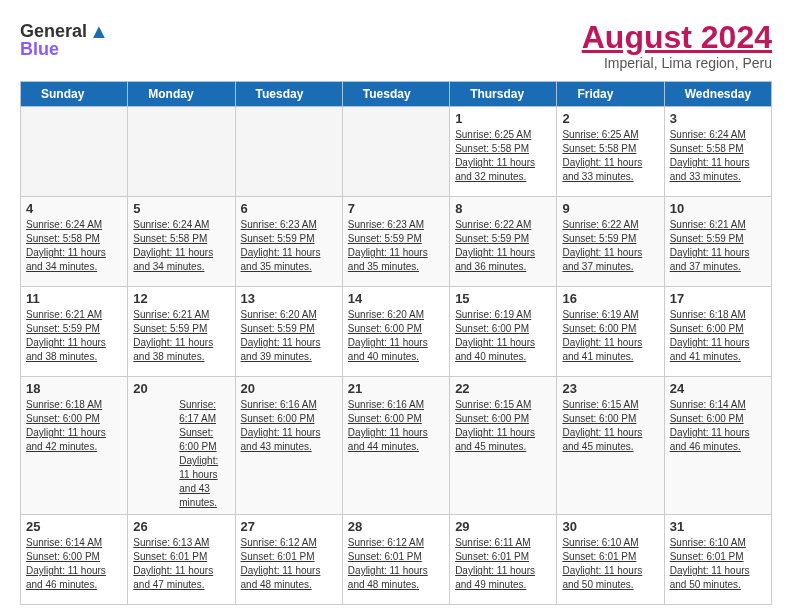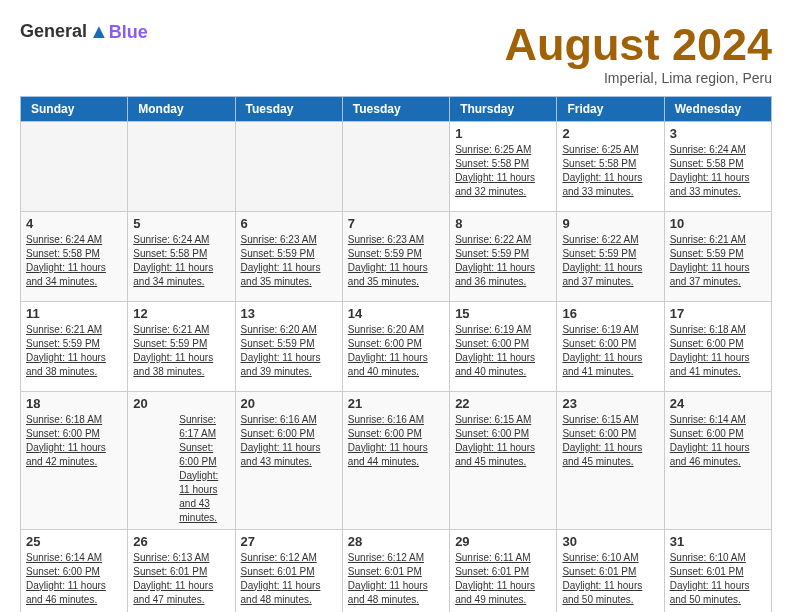--- a/index.html
+++ b/index.html
@@ -28,41 +28,42 @@
     }
     .logo-text-blue {
       font-size: 18px;
       font-weight: bold;
       color: #8b5cf6;
     }
     .title-block {
       text-align: right;
     }
     .month-year {
-      font-size: 45px;
-      font-weight: bold;
-      color: #a16207;
+      font-size: 32px;
+      font-weight: bold;
+      color: #be185d;
       line-height: 1.1;
+      text-decoration: underline;
     }
     .location {
       font-size: 14px;
       color: #555;
     }
     table {
       width: 100%;
       border-collapse: collapse;
       table-layout: fixed;
     }
     th {
       background-color: #1a6db5;
       color: #fff;
       font-size: 12px;
       font-weight: bold;
       text-align: left;
-      padding: 5px 10px;
+      padding: 5px 20px;
       border: 1px solid #aac4e0;
     }
     td {
       border: 1px solid #ccc;
       vertical-align: top;
       padding: 4px 5px;
       font-size: 10px;
       color: #333;
       height: 90px;
       background: #fff;
@@ -85,21 +86,21 @@
     }
     tr:nth-child(even) td:not(.empty) {
       background: #f9f9f9;
     }
   </style>
 </head>
 <body>
 
 <div class="header">
   <div class="logo">
-    <div style="display:flex; flex-direction:row; align-items:flex-end;">
+    <div style="display:flex; flex-direction:column; align-items:flex-start;">
       <div style="display:flex; align-items:center; gap:2px;">
         <span class="logo-text-general">General</span>
         <span style="color:#1a6db5; font-size:20px;">▲</span>
       </div>
       <span class="logo-text-blue" style="margin-top:-4px;">Blue</span>
     </div>
   </div>
   <div class="title-block">
     <div class="month-year">August 2024</div>
     <div class="location">Imperial, Lima region, Peru</div>

